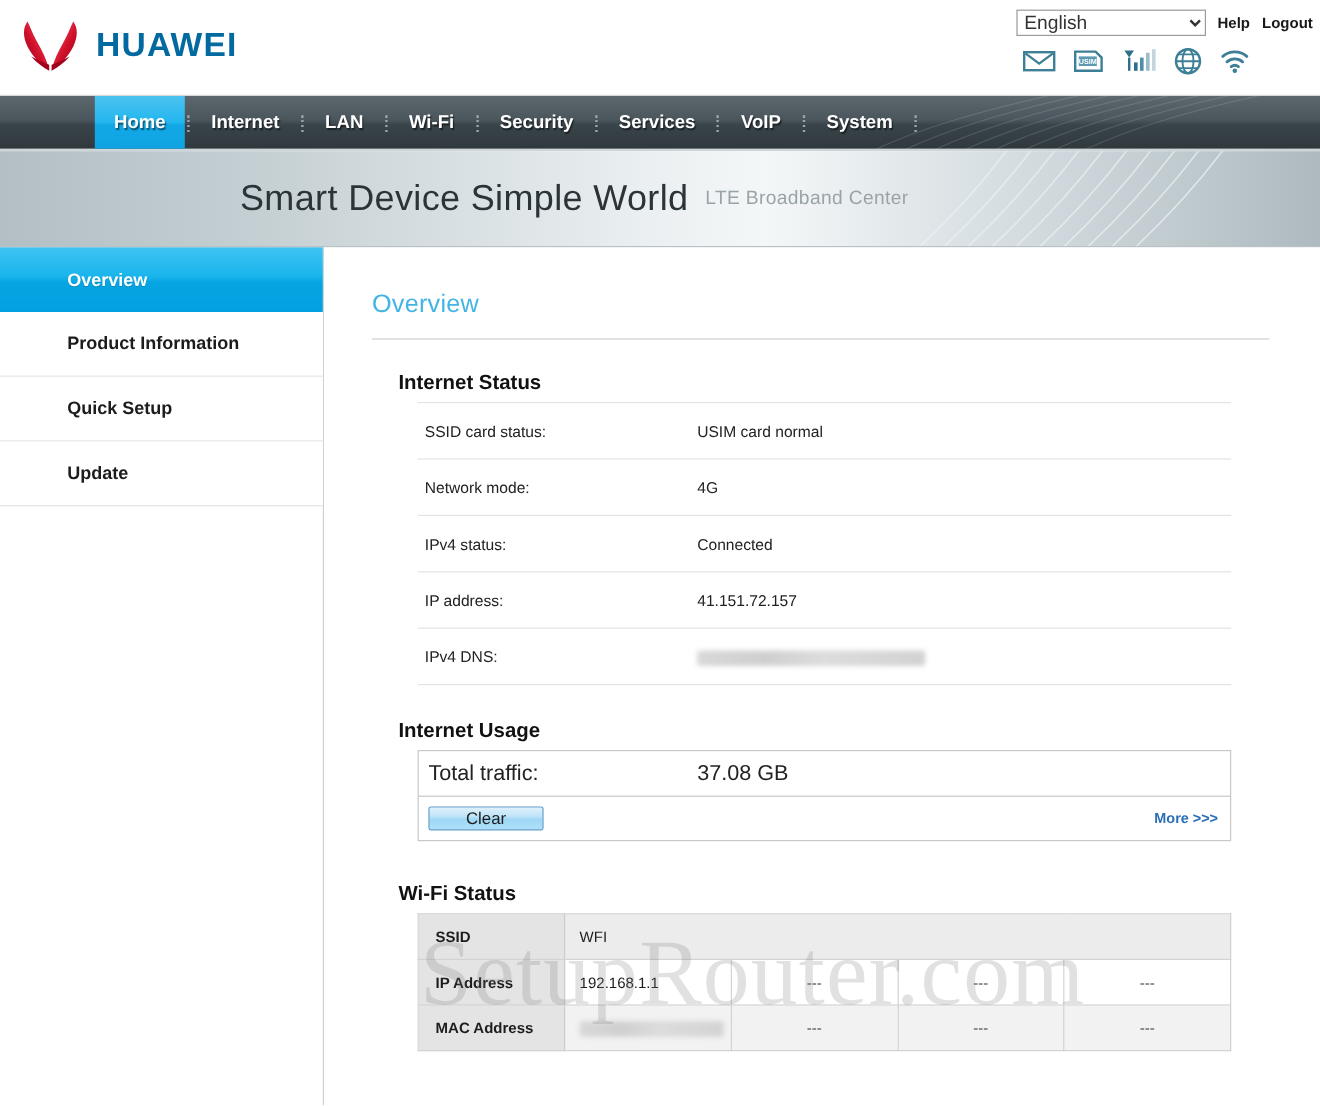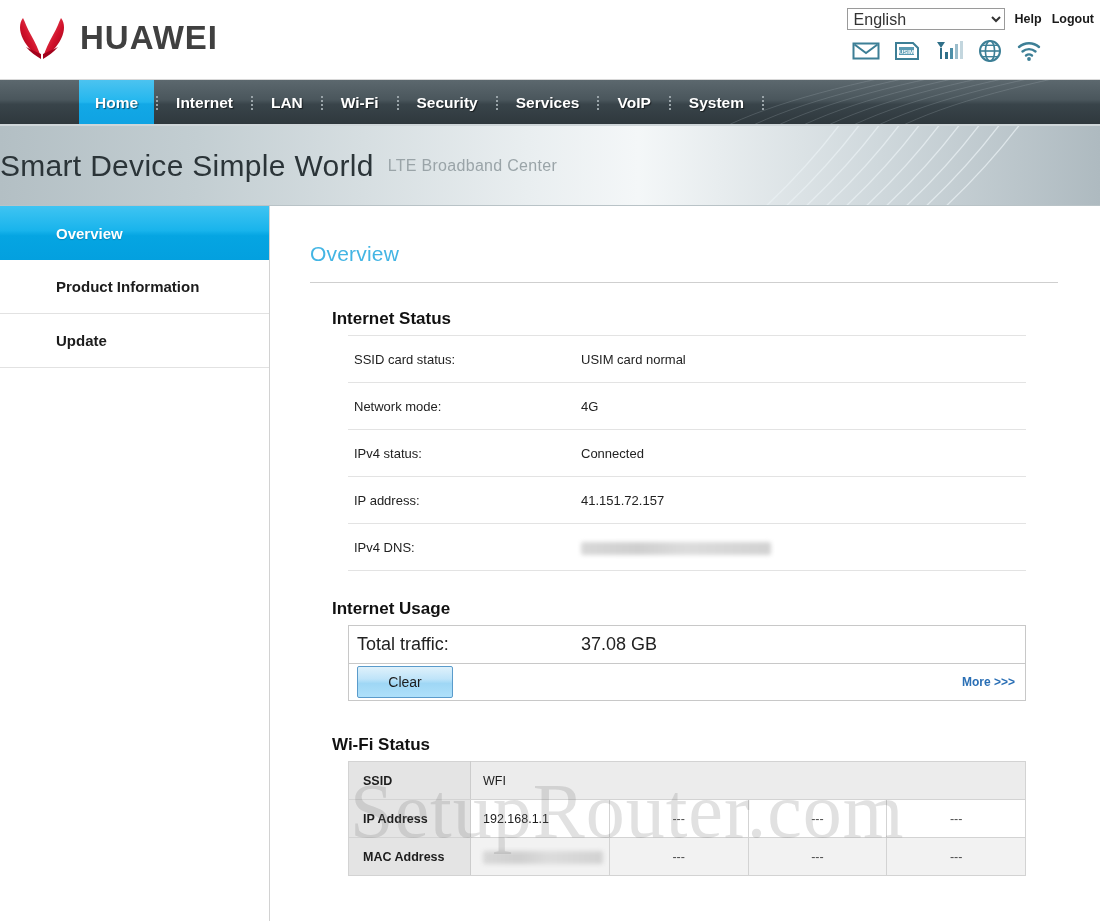--- a/index.html
+++ b/index.html
@@ -19,22 +19,22 @@
     background: #ffffff;
     border-bottom: 1px solid #d8d8d8;
   }
   .logo-wrap {
     position: absolute;
     left: 14px; top: 14px;
     display: flex; align-items: center; gap: 10px;
   }
   .logo-mark { width: 56px; height: 48px; display: block; }
   .logo-text {
-    font-size: 33px; font-weight: bold; letter-spacing: 1px;
-    color: #404040; font-family: "Liberation Sans", sans-serif;
+    font-size: 28px; font-weight: bold; letter-spacing: 1px;
+    color: #0369a1; font-family: "Liberation Sans", sans-serif;
   }
 
   .header-right {
     position: absolute; right: 6px; top: 8px;
     text-align: right;
   }
   .hr-row1 { display: flex; align-items: center; justify-content: flex-end; gap: 10px; }
   .lang-select {
     width: 158px; height: 22px;
     font-family: "Liberation Sans", sans-serif;
@@ -86,21 +86,21 @@
 
   
   .banner {
     position: relative; height: 80px; overflow: hidden;
     background: linear-gradient(to right, #b3bfc4 0%, #c3ced2 18%, #e9eef0 48%, #f4f7f8 58%, #cfd8dc 80%, #aebac0 100%);
     border-bottom: 1px solid #b9c3c7;
   }
   .banner-deco { position: absolute; right: 60px; top: -30px; opacity: .75; pointer-events: none; }
   .banner-inner {
     position: relative; height: 100%;
-    display: flex; align-items: center; gap: 14px;
+    display: flex; align-items: center; padding-left: 200px; gap: 14px;
   }
   .banner-main {
     font-size: 30px; color: #2b3438; letter-spacing: .3px;
     font-family: "Liberation Sans", sans-serif;
   }
   .banner-sub {
     font-size: 16px; color: #9aa4a8; letter-spacing: .3px;
   }
 
   
@@ -156,21 +156,21 @@
   .usage-row1 {
     display: flex; align-items: center; height: 38px;
     border-bottom: 1px solid #c8c8c8; font-size: 18px; color: #222;
   }
   .usage-label { width: 232px; padding-left: 8px; }
   .usage-row2 {
     display: flex; align-items: center; justify-content: space-between;
     height: 36px; padding: 0 10px 0 8px;
   }
   .btn-clear {
-    width: 96px; height: 32px;
+    width: 96px; height: 20px;
     border: 1px solid #5a9bcb;
     background: linear-gradient(to bottom, #dff1fb 0%, #bfe4f9 40%, #9fd7f5 55%, #aee0fa 100%);
     font-family: "Liberation Sans", sans-serif;
     font-size: 14px; color: #1c1c1c; cursor: pointer;
     border-radius: 2px;
   }
   .more-link {
     font-size: 12px; font-weight: bold; color: #2a6fb5;
     text-decoration: none; cursor: pointer;
   }
@@ -325,20 +325,21 @@
     <span class="banner-main">Smart Device  Simple World</span>
     <span class="banner-sub">LTE Broadband Center</span>
   </div>
 </div>
 
 <div class="body-wrap">
 
   <div class="sidebar">
     <div class="side-item active">Overview</div>
     <div class="side-item">Product Information</div>
+    <div class="side-item">Quick Setup</div>
     <div class="side-item">Update</div>
   </div>
 
   <div class="content">
 
     <h1 class="page-title">Overview</h1>
     <div class="title-rule"></div>
 
     <h2 class="sec-head">Internet Status</h2>
     <table class="kv-table">

